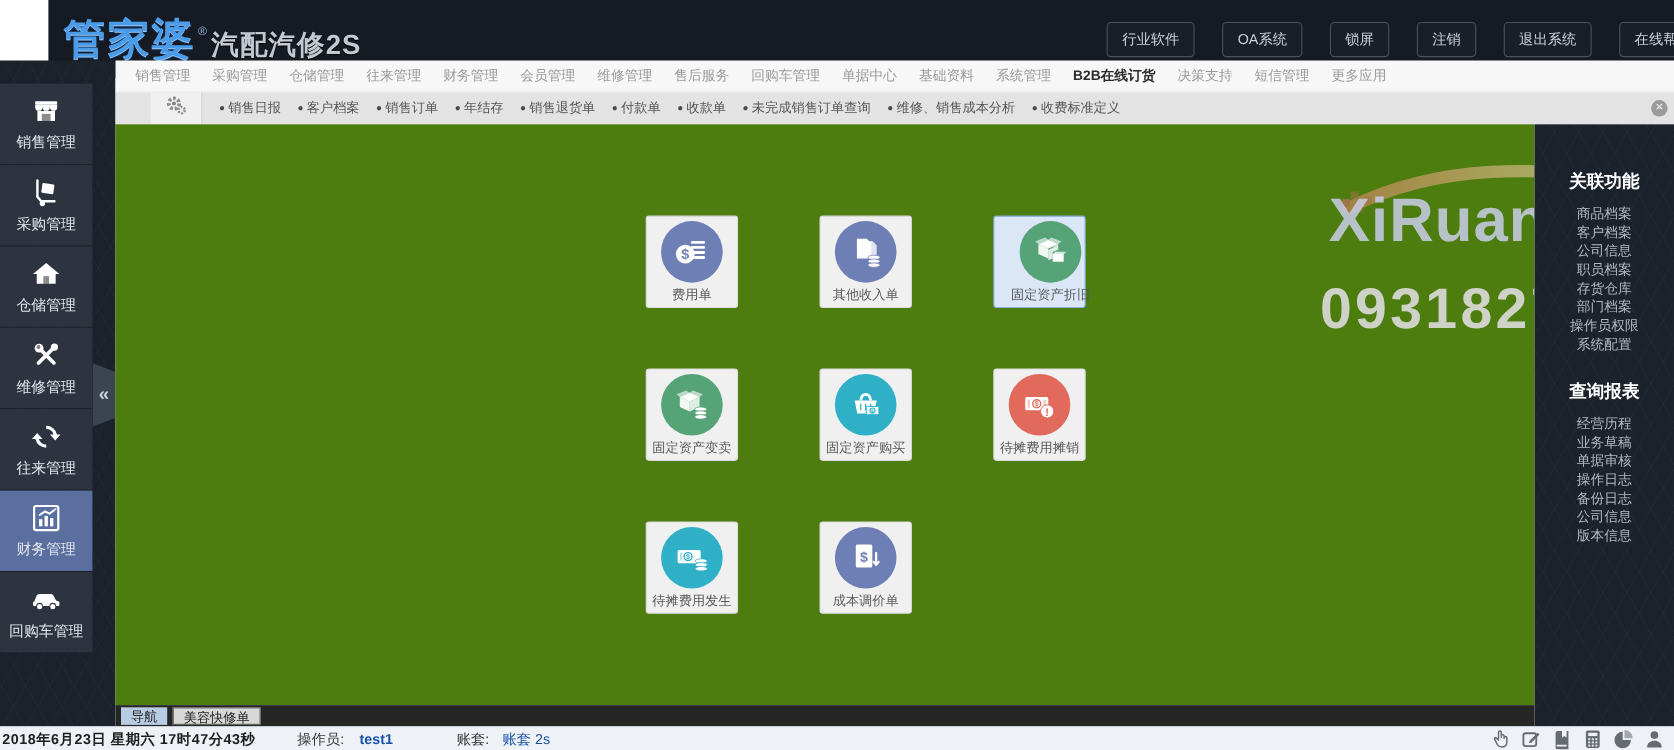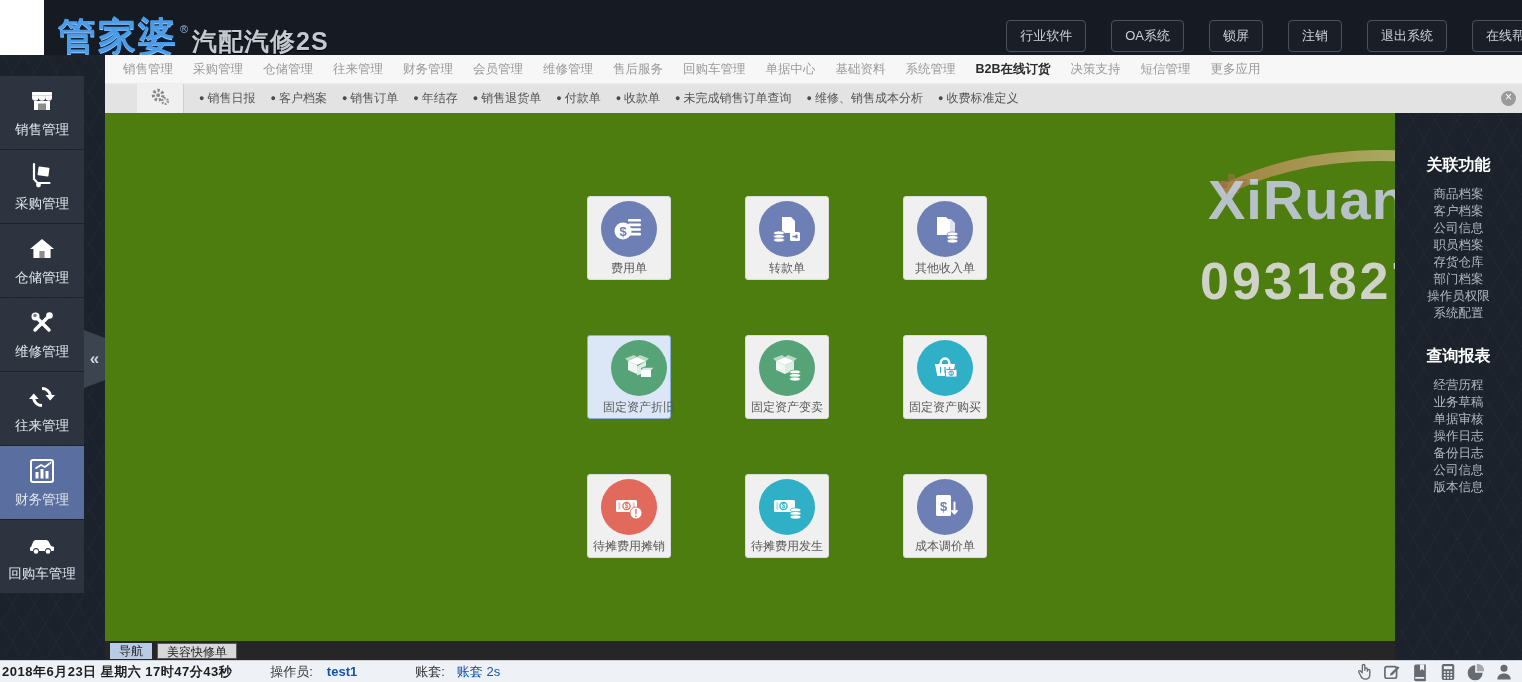--- a/index.html
+++ b/index.html
@@ -268,35 +268,20 @@
             </g>
             <text x="12" y="24.8" font-size="13" font-weight="700" text-anchor="middle" fill="#6e7fb5">$</text>
           </svg>
         </div>
         <div class="tlabel">费用单</div>
       </div>
       <div class="tile">
         <div class="circ" style="background: rgb(110, 127, 181);">
           <svg viewBox="0 0 36 36">
             <g fill="#fff">
-              <path d="M13 6h9l4 4v12H13z"></path>
-              <ellipse cx="10" cy="22" rx="5.5" ry="2" stroke="#6e7fb5" stroke-width=".7"></ellipse>
-              <ellipse cx="10" cy="25.5" rx="5.5" ry="2" stroke="#6e7fb5" stroke-width=".7"></ellipse>
-              <ellipse cx="10" cy="29" rx="5.5" ry="2" stroke="#6e7fb5" stroke-width=".7"></ellipse>
-              <rect x="21" y="21" width="10" height="9" rx="1.5"></rect>
-            </g>
-            <path d="M23.5 25.5h5m0 0-1.8-1.8M28.5 25.5l-1.8 1.8" stroke="#6e7fb5" stroke-width="1.5" fill="none"></path>
-          </svg>
-        </div>
-        <div class="tlabel">转款单</div>
-      </div>
-      <div class="tile">
-        <div class="circ" style="background: rgb(110, 127, 181);">
-          <svg viewBox="0 0 36 36">
-            <g fill="#fff">
               <path d="M10 6h9l4 4v14H10z"></path>
               <path d="M17 8h7l4 4v13h-6" opacity=".8"></path>
               <ellipse cx="25.5" cy="23" rx="5.5" ry="2" stroke="#6e7fb5" stroke-width=".7"></ellipse>
               <ellipse cx="25.5" cy="26.5" rx="5.5" ry="2" stroke="#6e7fb5" stroke-width=".7"></ellipse>
               <ellipse cx="25.5" cy="30" rx="5.5" ry="2" stroke="#6e7fb5" stroke-width=".7"></ellipse>
             </g>
           </svg>
         </div>
         <div class="tlabel">其他收入单</div>
       </div>

